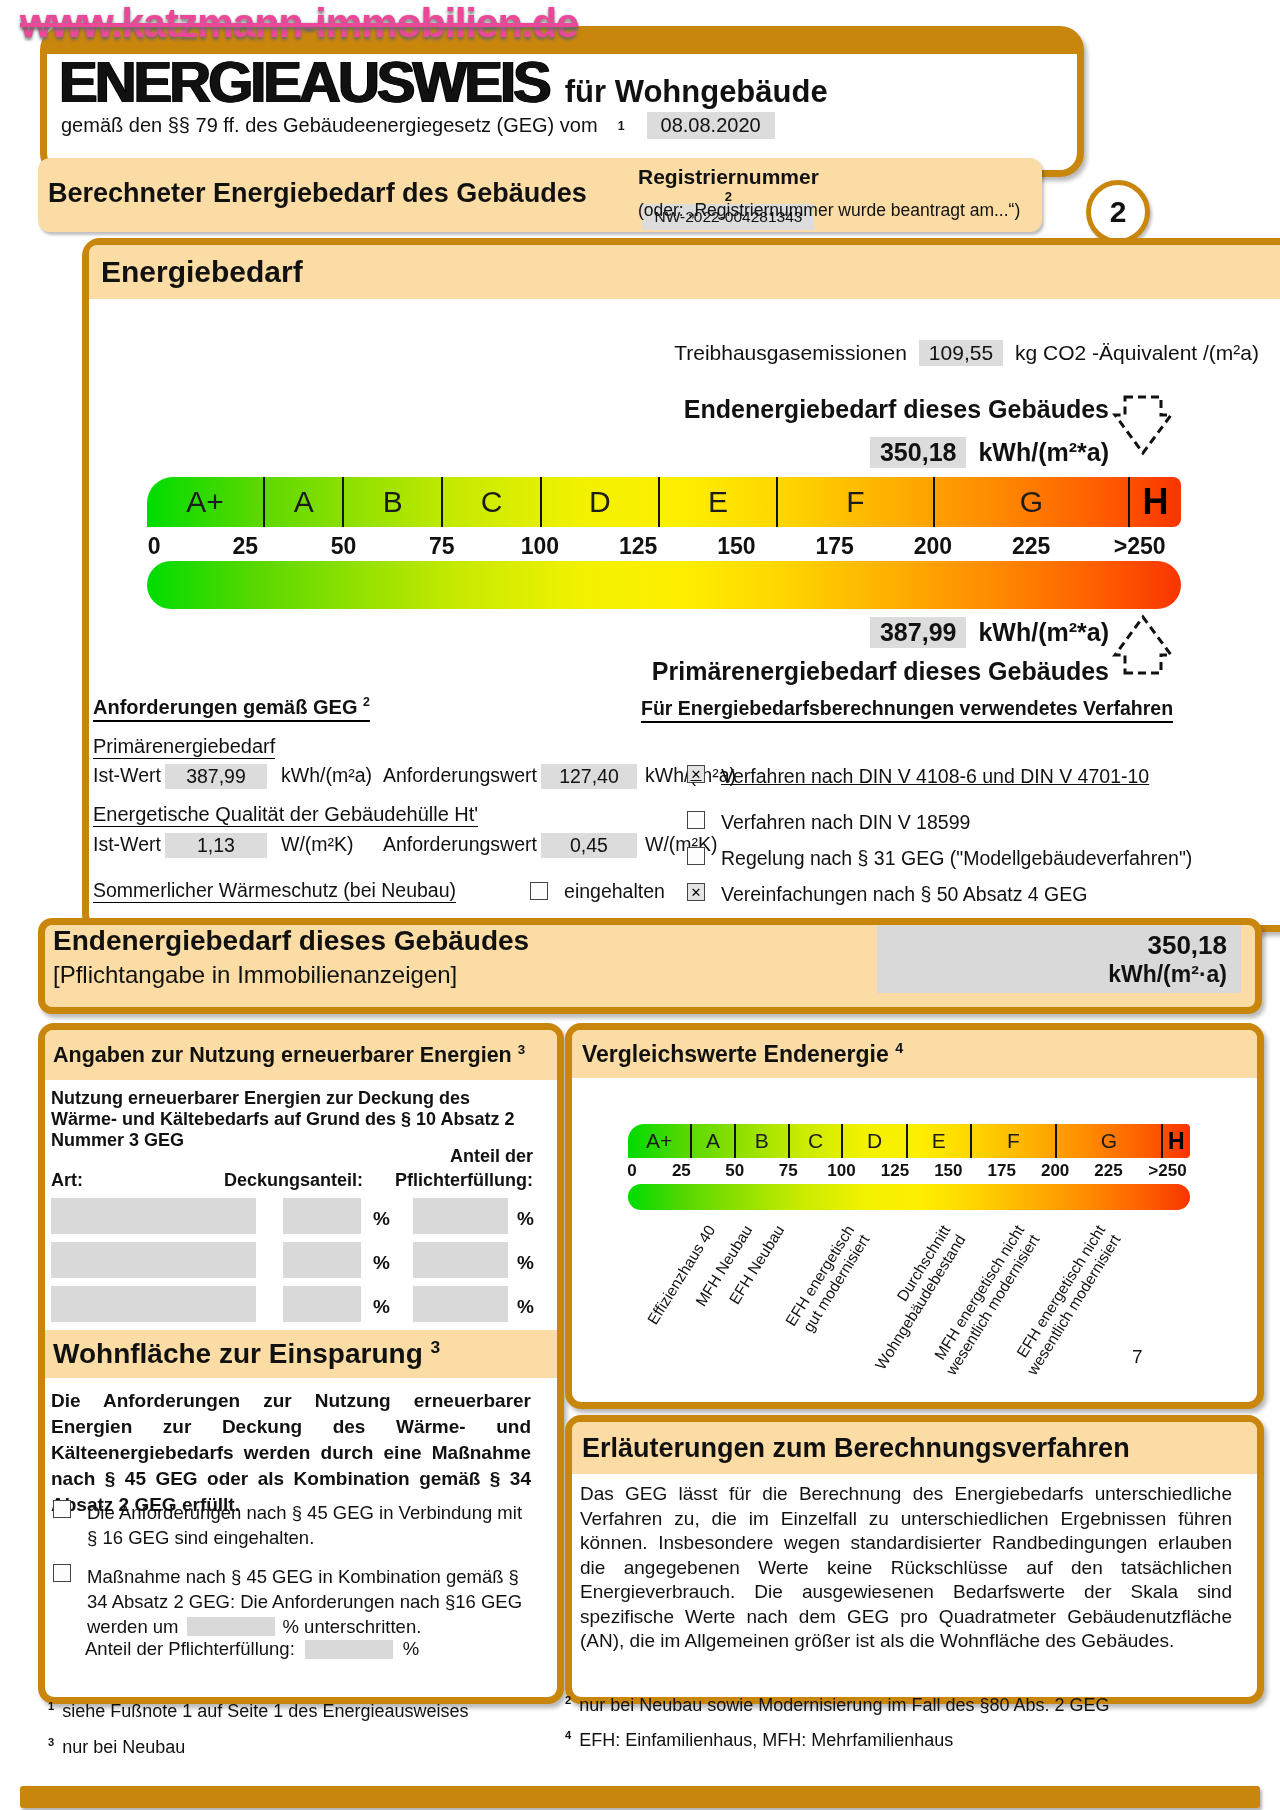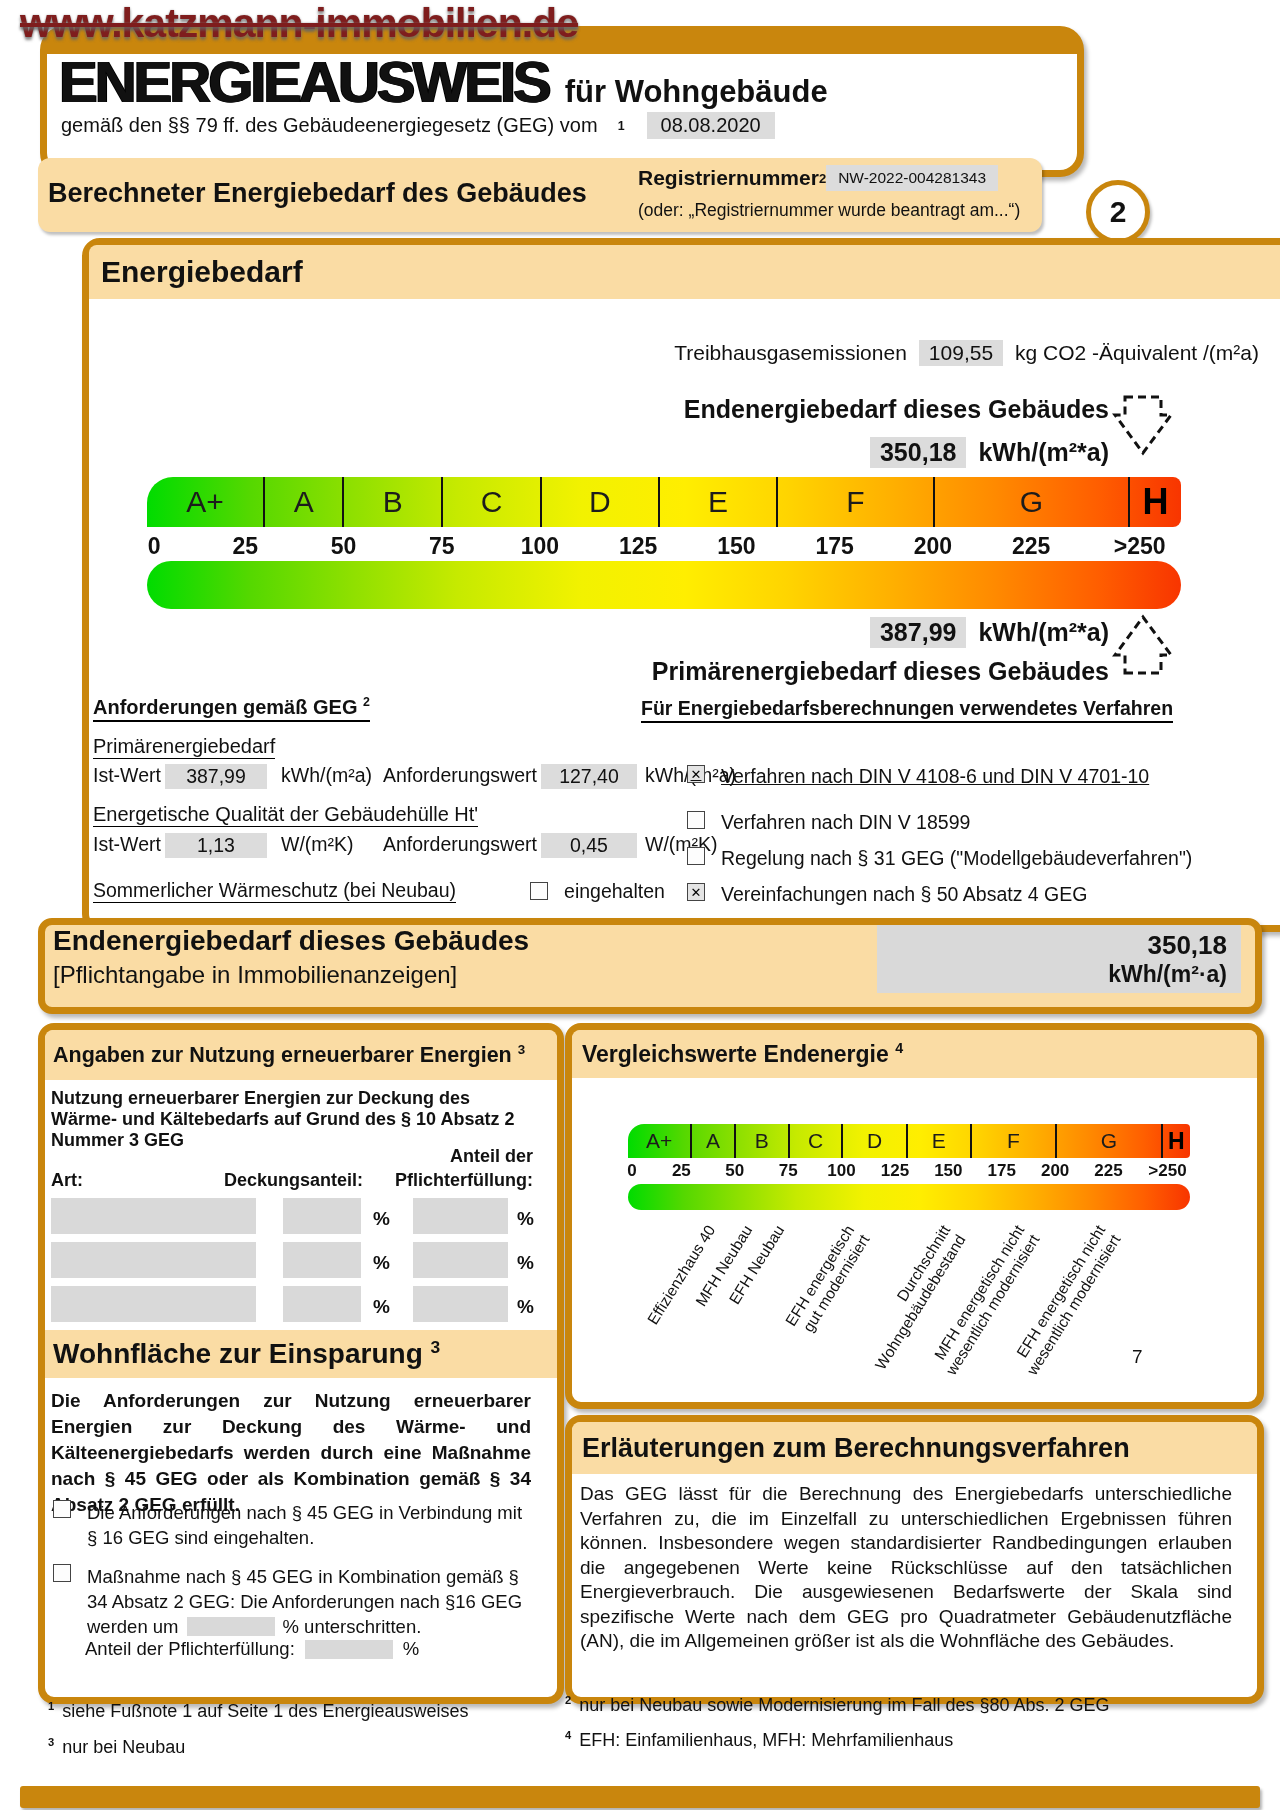--- a/index.html
+++ b/index.html
@@ -4,21 +4,21 @@
 <style>
   html,body{margin:0;padding:0;background:#ffffff;}
   .page{position:relative;width:1280px;height:1810px;background:#fff;
         font-family:"Liberation Sans",sans-serif;color:#111;overflow:hidden;}
   .abs{position:absolute;}
   sup{font-size:62%;vertical-align:super;font-weight:bold;}
   .gbox{background:#dcdcdc;display:inline-block;padding:1px 10px;text-align:center;white-space:nowrap;}
 
   
   .watermark{position:absolute;left:20px;top:0px;z-index:9;font-size:41px;font-weight:bold;
-             letter-spacing:-1px;color:#7f1d1d;text-decoration:line-through;
+             letter-spacing:-1px;color:#ec4899;text-decoration:line-through;
              text-shadow:0 3px 3px rgba(100,100,100,.75),0 0 2px rgba(130,130,130,.6);}
 
   
   .obox{position:absolute;border:7px solid #c9860d;border-radius:18px;background:#fff;
         box-shadow:3px 4px 4px rgba(0,0,0,.28);}
   .band{position:absolute;left:0;right:0;top:0;background:#fadca4;display:flex;align-items:center;
         border-radius:8px 8px 0 0;}
 
   
   .titlebox{left:40px;top:26px;width:1030px;height:116px;border-top-width:28px;border-radius:24px;}
@@ -27,21 +27,21 @@
   .h1sub{font-size:31px;font-weight:bold;margin-left:16px;}
   .titlerow{position:absolute;left:12px;top:-6px;display:flex;align-items:baseline;}
   .lawline{position:absolute;left:14px;top:58px;font-size:20px;display:flex;align-items:center;gap:6px;}
   .lawline sup{margin-left:14px;}
   .datebox{margin-left:16px;font-size:20px;padding:2px 14px;}
 
   
   .headerband{position:absolute;left:38px;top:158px;width:1004px;height:74px;background:#fadca4;
               border-radius:12px;box-shadow:2px 3px 3px rgba(0,0,0,.25);}
   .hbtitle{position:absolute;left:10px;top:20px;font-size:27px;font-weight:bold;}
-  .regrow{position:absolute;left:600px;top:7px;display:flex;align-items:center;font-size:21px;font-weight:bold;}
+  .regrow{position:absolute;left:600px;top:7px;display:flex;align-items:center;font-size:21px;font-weight:bold;flex-direction:column;}
   .regnum{font-size:15.5px;font-weight:normal;padding:4px 12px;}
   .reghint{position:absolute;left:600px;top:42px;font-size:17.5px;}
   .pagecircle{position:absolute;left:1086px;top:180px;width:54px;height:54px;border:5px solid #c9860d;
               border-radius:50%;background:#fff;display:flex;align-items:center;justify-content:center;
               font-size:30px;font-weight:bold;box-shadow:2px 3px 3px rgba(0,0,0,.25);}
 
   
   .ebox{left:38px;top:238px;width:1210px;height:680px;margin-left:44px;}
   .ebband{height:54px;}
   .ebband span{font-size:30px;font-weight:bold;margin-left:12px;}

